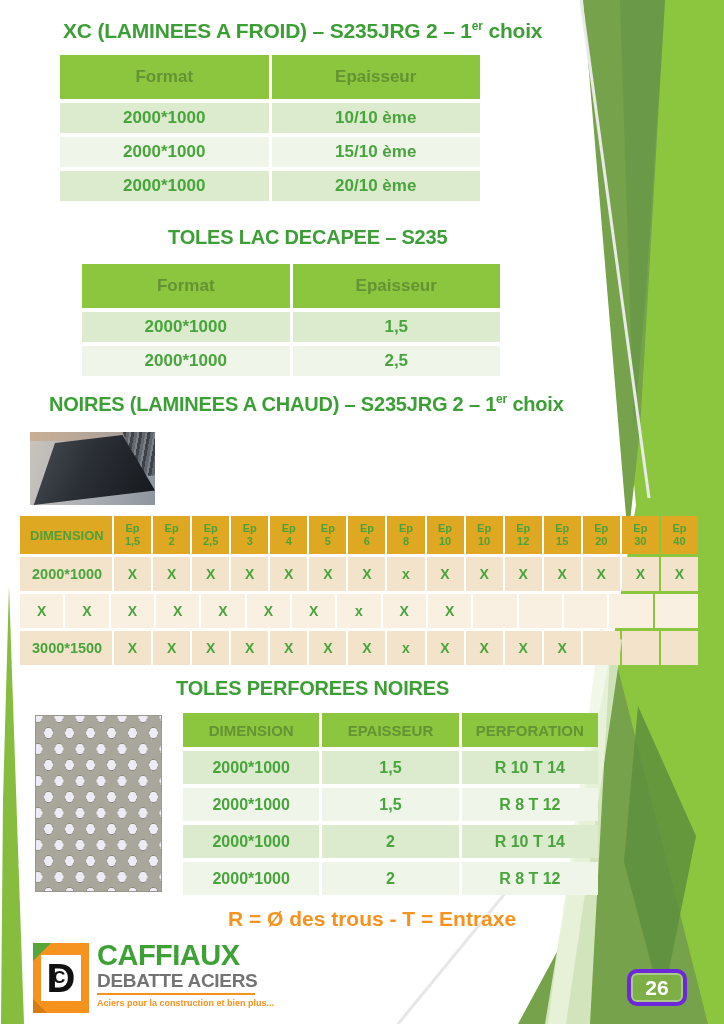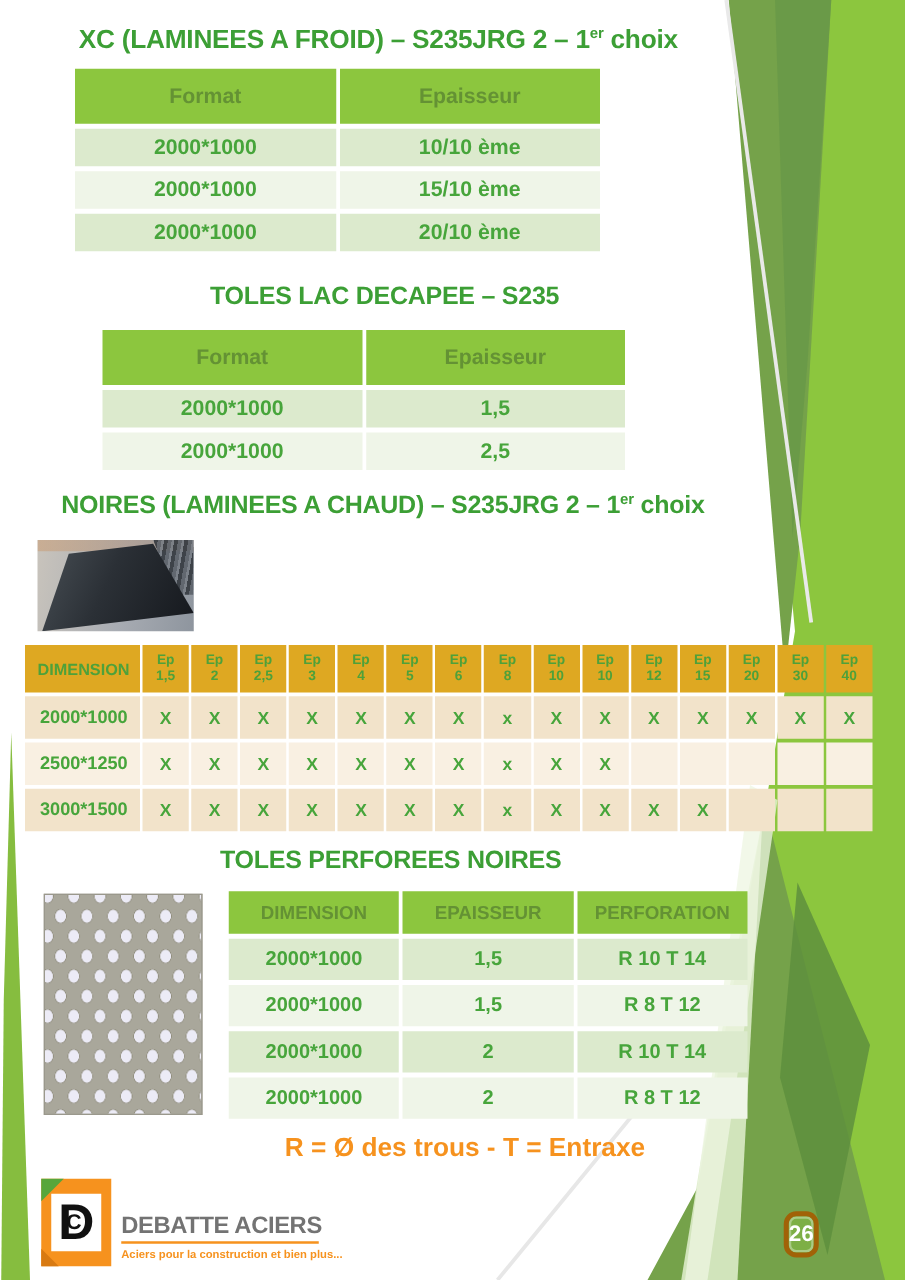--- a/index.html
+++ b/index.html
@@ -82,25 +82,25 @@
   .logo-white{position:absolute;left:8px;top:12px;width:40px;height:46px;background:#ffffff;}
   .mg-d{position:absolute;left:0;top:0;width:40px;height:46px;display:flex;align-items:center;justify-content:center;
     font-size:40px;font-weight:900;color:#111111;}
   .mg-c{position:absolute;left:12px;top:13px;font-size:17px;font-weight:900;color:#111111;}
   .logo-caffiaux{position:absolute;left:64px;top:-2px;font-size:29px;font-weight:800;color:#3EA136;letter-spacing:-0.5px;white-space:nowrap;}
   .logo-debatte{position:absolute;left:64px;top:29px;font-size:19px;font-weight:800;color:#737373;letter-spacing:-0.3px;white-space:nowrap;}
   .logo-line{position:absolute;left:64px;top:52px;width:158px;height:2px;background:#F6921E;}
   .logo-tagline{position:absolute;left:64px;top:57px;font-size:9px;font-weight:bold;color:#F6921E;white-space:nowrap;}
 
   
-  .badge{position:absolute;z-index:2;left:627px;top:969px;width:28px;height:37px;
-    background:#7DAF46;border:4px solid #a16207;border-radius:10px;box-sizing:border-box;
+  .badge{position:absolute;z-index:2;left:627px;top:969px;width:60px;height:37px;
+    background:#7DAF46;border:4px solid #6d28d9;border-radius:10px;box-sizing:border-box;
     box-shadow:inset 0 0 0 2px rgba(255,255,255,.35);
     display:flex;align-items:center;justify-content:center;
-    color:#ffffff;font-size:18px;font-weight:bold;}
+    color:#ffffff;font-size:21px;font-weight:bold;}
 </style>
 </head>
 <body>
 
 <div class="page">
 
   <svg class="bg" width="724" height="1024" viewBox="0 0 724 1024">
     <polygon points="588,0 724,0 724,1024 548,1024 636,505" fill="#8CC63E"></polygon>
     <polygon points="583,0 665,0 640,430 628,540" fill="#75A24A"></polygon>
     <polygon points="620,0 665,0 646,290 634,430" fill="#689947" opacity="0.8"></polygon>
@@ -235,21 +235,20 @@
       <div class="c markc">x</div>
       <div class="c markc">X</div>
       <div class="c markc">X</div>
       <div class="c markc">X</div>
       <div class="c markc">X</div>
       <div class="c markc">X</div>
       <div class="c markc">X</div>
       <div class="c markc">X</div>
     </div>
     <div class="trow drb">
-      <div class="c dimc">2500*1250</div>
       <div class="c markc">X</div>
       <div class="c markc">X</div>
       <div class="c markc">X</div>
       <div class="c markc">X</div>
       <div class="c markc">X</div>
       <div class="c markc">X</div>
       <div class="c markc">X</div>
       <div class="c markc">x</div>
       <div class="c markc">X</div>
       <div class="c markc">X</div>
@@ -315,20 +314,21 @@
 
   <div class="layer logo">
     <div class="logo-mark">
       <div class="corner-g"></div>
       <div class="corner-o"></div>
       <div class="logo-white">
         <span class="mg-d">D</span>
         <span class="mg-c">C</span>
       </div>
     </div>
+    <div class="logo-caffiaux">CAFFIAUX</div>
     <div class="logo-debatte">DEBATTE ACIERS</div>
     <div class="logo-line"></div>
     <div class="logo-tagline">Aciers pour la construction et bien plus...</div>
   </div>
 
   <div class="badge">26</div>
 
 </div>
 
 </body></html>

